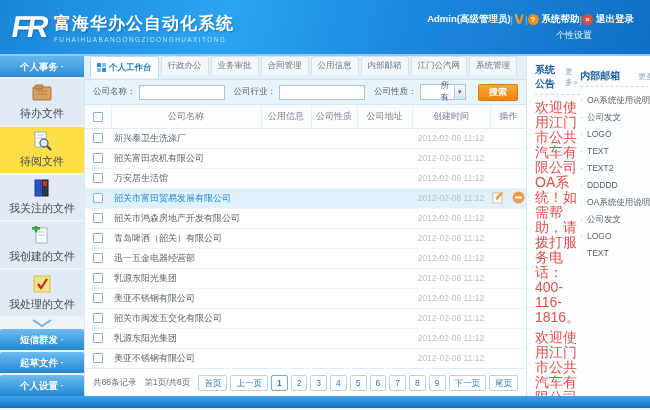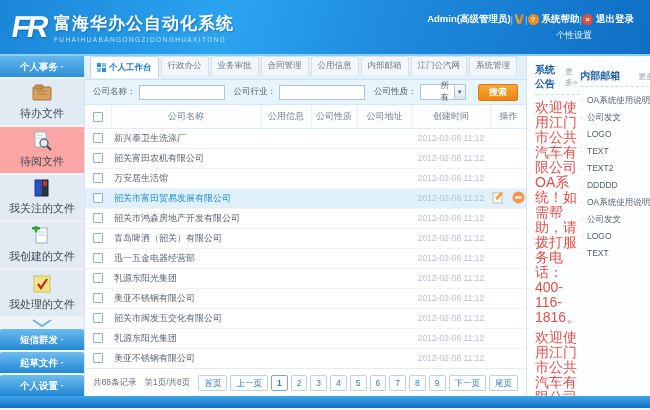--- a/index.html
+++ b/index.html
@@ -23,21 +23,21 @@
   .settings { color:#eaf6ff; font-size:9px; font-weight:normal; margin-right:42px; cursor:pointer; }
 
   
   .body-row { display:flex; height:340px; }
 
   
   .sidebar { width:85px; display:flex; flex-direction:column; background:#eef3f8; border-right:1px solid #d8e4ee; }
   .side-header { height:21px; background:linear-gradient(#66b6ee,#2e8fd6); color:#fff; font-size:9.5px; font-weight:bold; line-height:21px; text-align:center; cursor:pointer; }
   .side-items { flex:1; display:flex; flex-direction:column; gap:2px; padding-top:2px; }
   .side-item { flex:1; display:flex; flex-direction:column; align-items:center; justify-content:center; gap:3px; background:#e2ebf3; cursor:pointer; }
-  .side-item.active { background:#fca5a5; }
+  .side-item.active { background:#fde047; }
   .side-item .lbl { font-size:11px; color:#3d4a56;font-family:Liberation Serif, serif; }
   .chev { height:13px; display:flex; align-items:center; justify-content:center; }
   .side-actions { display:flex; flex-direction:column; gap:2px; }
   .side-action { height:21px; background:linear-gradient(#6cbcf0,#2287d2); color:#fff; font-size:9.5px; font-weight:bold; line-height:21px; text-align:center; cursor:pointer; border-radius:2px 2px 0 0; }
 
   
   .main { width:441px; display:flex; flex-direction:column; background:#fff; overflow:hidden; }
   .tabbar { height:24px; background:#e4f1fa; display:flex; align-items:flex-start; padding-left:5px; gap:2px; border-bottom:1px solid #cfe2ef; flex:none; }
   .tab { height:19px; padding:0 6px; background:#f3f7fa; border:1px solid #d4e1ea; border-bottom:none; border-radius:3px 3px 0 0; font-size:8.5px; color:#6a7885; display:flex; align-items:center; gap:3px; cursor:pointer; white-space:nowrap; }
   .tab.active { background:#fff; color:#1a7ac0; font-weight:bold; height:22px; margin-bottom:-1px; border-color:#c2d8e8; }

